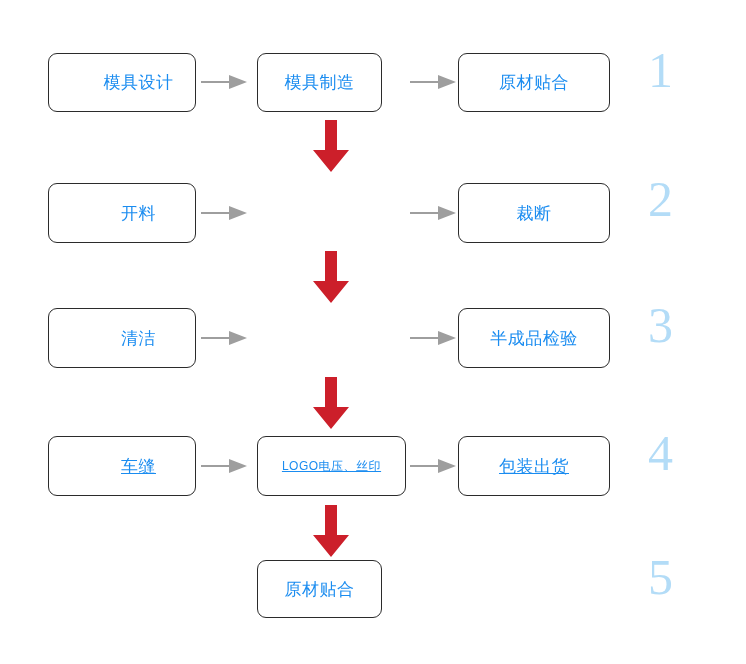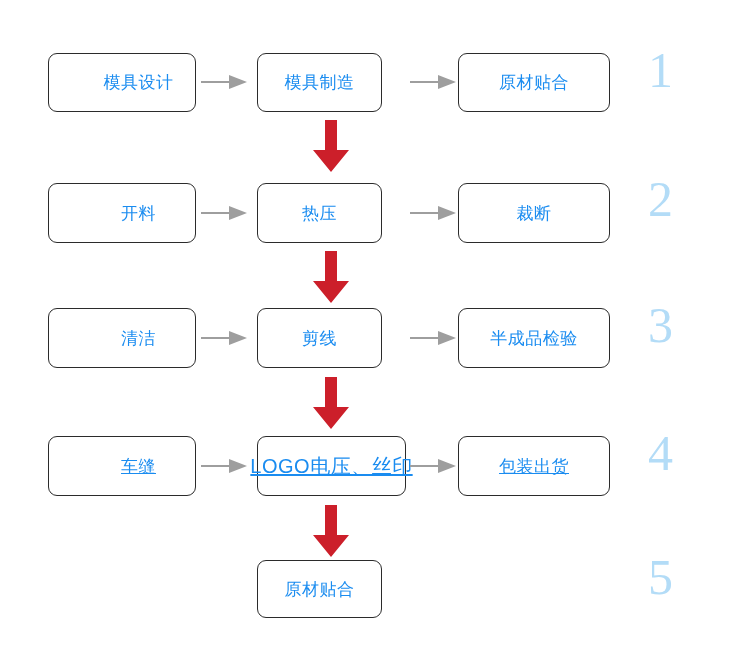--- a/index.html
+++ b/index.html
@@ -34,21 +34,21 @@
     display: flex;
     align-items: center;
     justify-content: center;
     white-space: nowrap;
   }
 
   
   .col-1 { left: 48px;  width: 148px; padding-left: 33px; }
   .col-2 { left: 257px; width: 125px; }
   .col-3 { left: 458px; width: 152px; }
-  .col-2.wide { left: 257px; width: 149px; font-size: 20px; }
+  .col-2.wide { left: 257px; width: 149px; font-size: 12px; }
 
   
   .row-1 { top: 53px;  height: 59px; }
   .row-2 { top: 183px; height: 60px; }
   .row-3 { top: 308px; height: 60px; }
   .row-4 { top: 436px; height: 60px; text-decoration: underline; }
   .row-5 { top: 560px; height: 58px; }
 
   
   .arrow-h {
@@ -135,21 +135,20 @@
 
   <div class="node col-1 row-2">开料</div>
 
   <div class="arrow-h ah-r2c1">
     <svg viewBox="0 0 46 18" xmlns="http://www.w3.org/2000/svg">
       <line x1="0" y1="9" x2="33" y2="9" stroke="#9e9e9e" stroke-width="2"></line>
       <polygon points="28,2 46,9 28,16" fill="#9e9e9e"></polygon>
     </svg>
   </div>
 
-  <div class="node col-2 row-2">热压</div>
 
   <div class="arrow-h ah-r2c2">
     <svg viewBox="0 0 46 18" xmlns="http://www.w3.org/2000/svg">
       <line x1="0" y1="9" x2="33" y2="9" stroke="#9e9e9e" stroke-width="2"></line>
       <polygon points="28,2 46,9 28,16" fill="#9e9e9e"></polygon>
     </svg>
   </div>
 
   <div class="node col-3 row-2">裁断</div>
 
@@ -163,21 +162,20 @@
 
   <div class="node col-1 row-3">清洁</div>
 
   <div class="arrow-h ah-r3c1">
     <svg viewBox="0 0 46 18" xmlns="http://www.w3.org/2000/svg">
       <line x1="0" y1="9" x2="33" y2="9" stroke="#9e9e9e" stroke-width="2"></line>
       <polygon points="28,2 46,9 28,16" fill="#9e9e9e"></polygon>
     </svg>
   </div>
 
-  <div class="node col-2 row-3">剪线</div>
 
   <div class="arrow-h ah-r3c2">
     <svg viewBox="0 0 46 18" xmlns="http://www.w3.org/2000/svg">
       <line x1="0" y1="9" x2="33" y2="9" stroke="#9e9e9e" stroke-width="2"></line>
       <polygon points="28,2 46,9 28,16" fill="#9e9e9e"></polygon>
     </svg>
   </div>
 
   <div class="node col-3 row-3">半成品检验</div>
 

